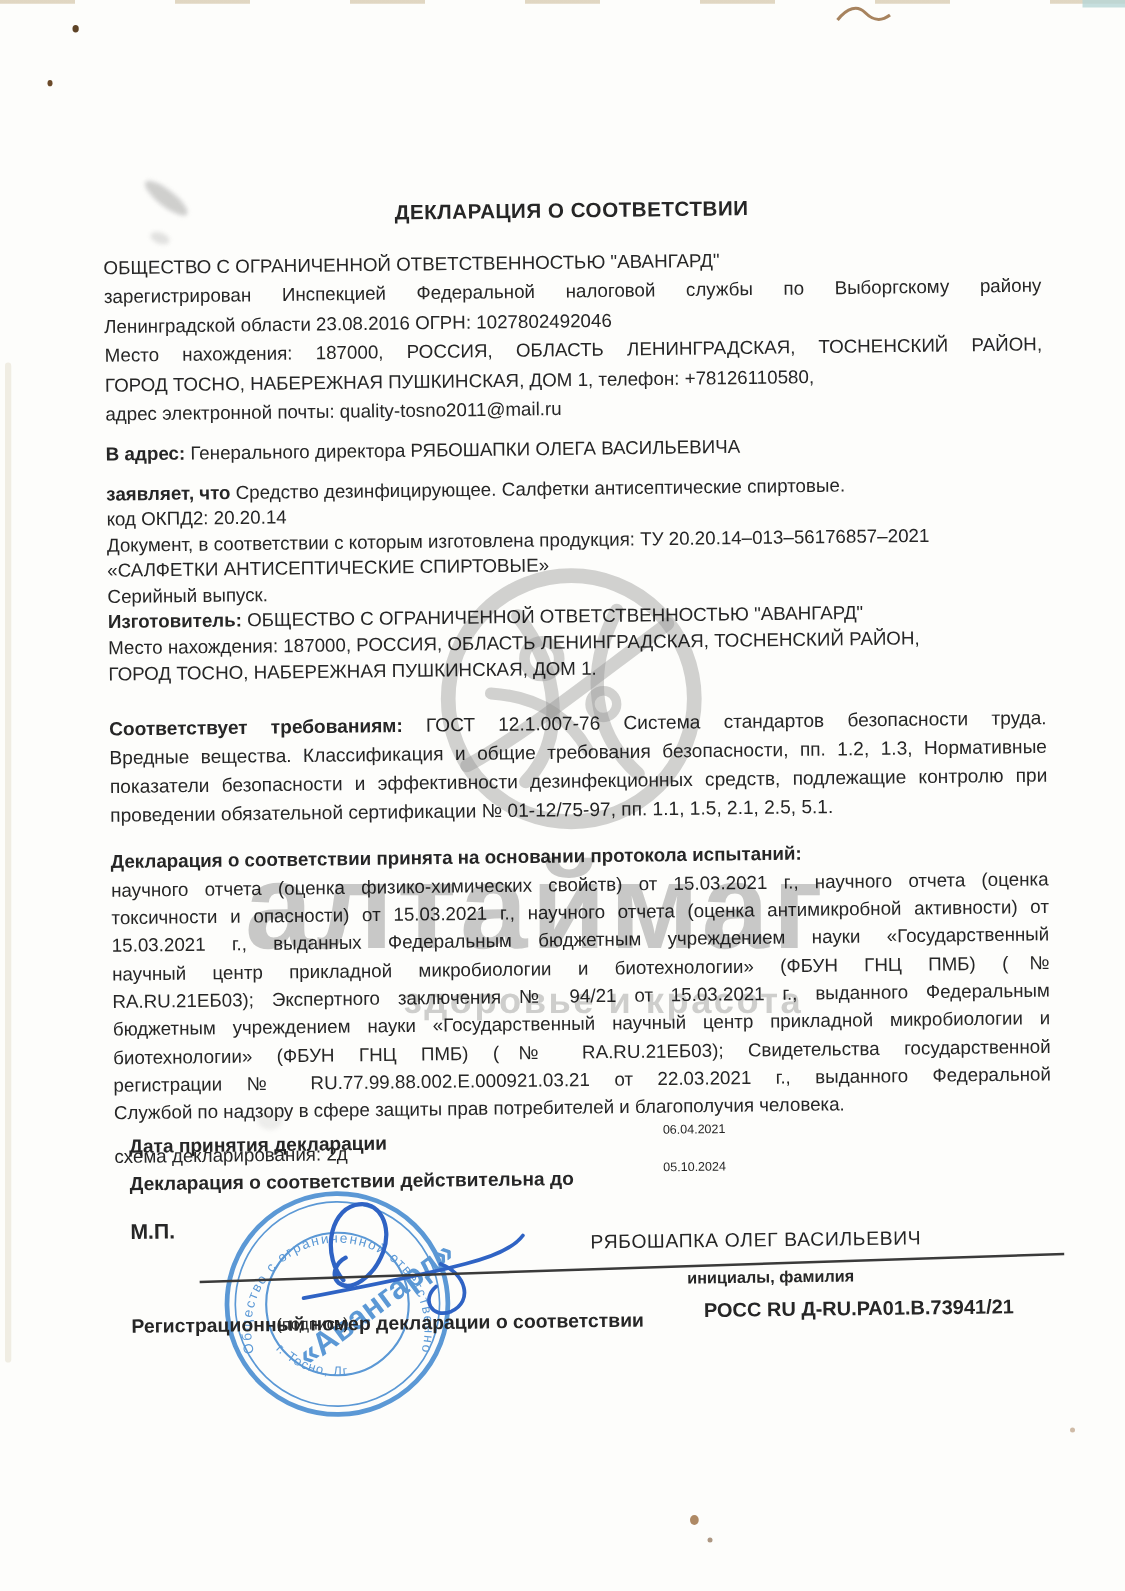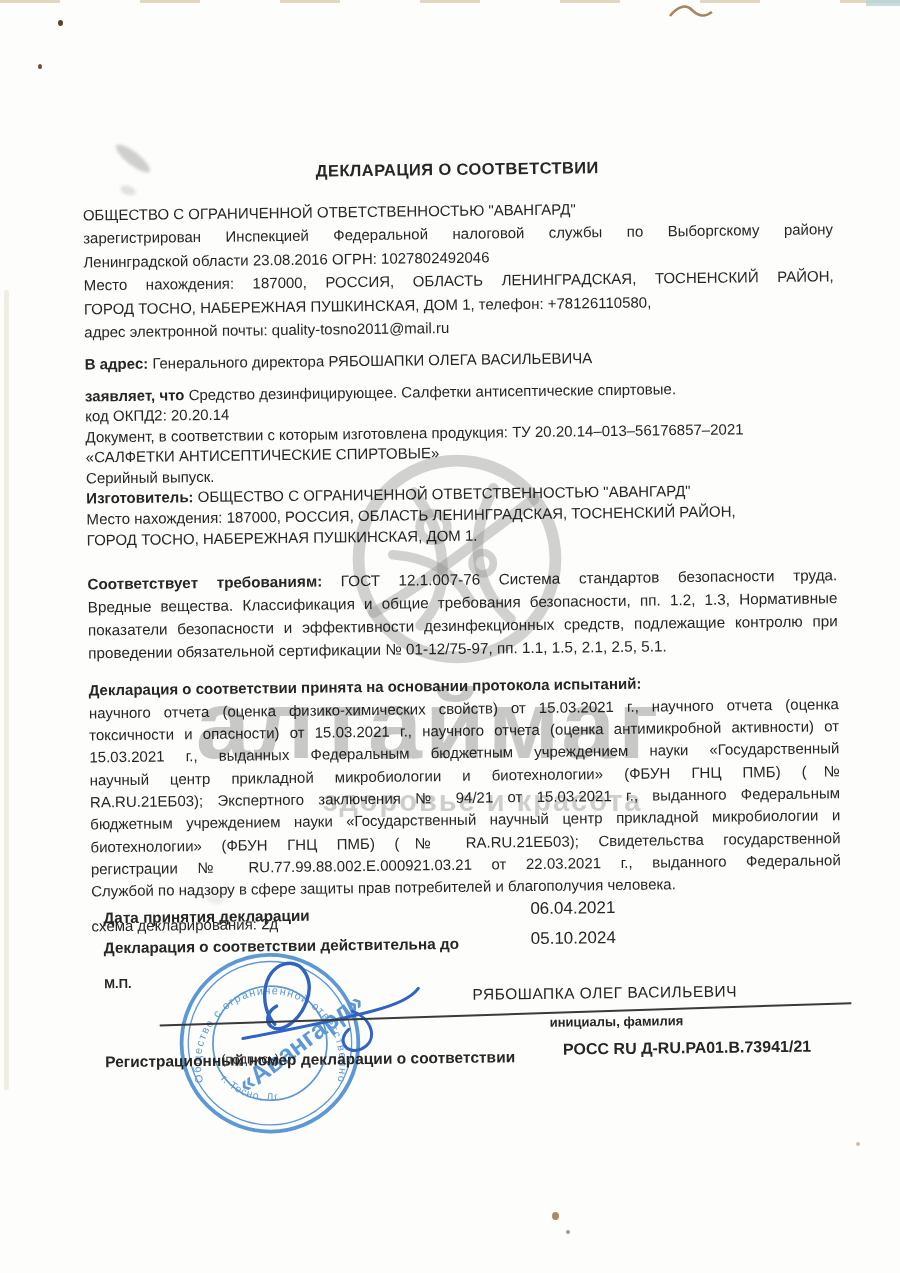--- a/index.html
+++ b/index.html
@@ -19,21 +19,21 @@
   .b{font-weight:bold;}
   .blk-applicant .ln{line-height:23.5px;}
   .blk-declarant{margin-top:9px;line-height:22px;}
   .blk-product{margin-top:11px;line-height:20.6px;}
   .blk-req{margin-top:23px;line-height:22.8px;font-size:15.3px;}
   .blk-basis{margin-top:15px;line-height:22.3px;}
   .blk-basis .heading{font-weight:bold;}
   .scheme{margin-top:13px;}
   .abs{position:absolute;}
   .lbl-b{font-weight:bold;font-size:15.3px;}
-  .val{font-size:17px;}
+  .val{font-size:10px;}
   .sig-line{position:absolute;left:155px;top:1021px;width:692px;height:2px;background:#3a3a3a;transform:rotate(-1.15deg);transform-origin:left center;}
   .cap{font-size:13px;}
   .cap-b{font-size:13px;font-weight:bold;}
   
   .wm{position:absolute;mix-blend-mode:multiply;pointer-events:none;}
   .wm-brand{left:196px;top:676px;width:706px;font-size:97px;font-weight:bold;color:rgba(158,158,158,.55);letter-spacing:3px;line-height:1;}
   .wm-tag{left:323px;top:785px;font-size:29px;font-weight:bold;color:rgba(196,196,196,.8);letter-spacing:2px;}
   
   .edge-top{position:absolute;left:0;top:0;width:100%;height:3px;
     background:repeating-linear-gradient(90deg,rgba(190,168,125,.45) 0 60px,rgba(190,168,125,0) 60px 140px);}
@@ -133,21 +133,21 @@
       </text>
       <text x="48" y="128" transform="rotate(-36 100 100)" font-size="27" font-weight="bold" fill="#3f87cf" font-family="Liberation Sans, DejaVu Sans, sans-serif">«Авангард»</text>
     </svg>
 
     <svg class="abs" style="left:228px;top:952px;" width="220" height="105" viewBox="0 0 220 105">
       <path d="M42,70 C26,52 30,16 52,10 C72,5 82,28 74,48 C66,68 48,80 38,72 C32,66 36,56 44,52" fill="none" stroke="#2f63c4" stroke-width="3.4" stroke-linecap="round"></path>
       <path d="M10,84 C55,76 100,68 140,58 C165,52 180,44 186,36" fill="none" stroke="#2f63c4" stroke-width="3" stroke-linecap="round"></path>
       <path d="M120,58 C140,66 146,88 128,96 C112,102 104,86 116,76" fill="none" stroke="#2f63c4" stroke-width="3" stroke-linecap="round"></path>
     </svg>
 
-    <div class="abs b" style="left:100px;top:972px;font-size:13px;">М.П.</div>
+    <div class="abs b" style="left:100px;top:972px;font-size:17px;">М.П.</div>
     <div class="abs" style="left:468px;top:986px;font-size:15.5px;letter-spacing:.5px;">РЯБОШАПКА ОЛЕГ ВАСИЛЬЕВИЧ</div>
     <div class="sig-line"></div>
     <div class="abs cap" style="left:216px;top:1027px;margin-top:22px;">(подпись)</div>
     <div class="abs cap-b" style="left:545px;top:1016px;">инициалы, фамилия</div>
 
     <div class="abs b" style="left:100px;top:1049px;font-size:15.5px;">Регистрационный номер декларации о соответствии</div>
     <div class="abs b" style="left:558px;top:1042px;font-size:16px;">РОСС RU Д-RU.РА01.В.73941/21</div>
 
   </div>
 

